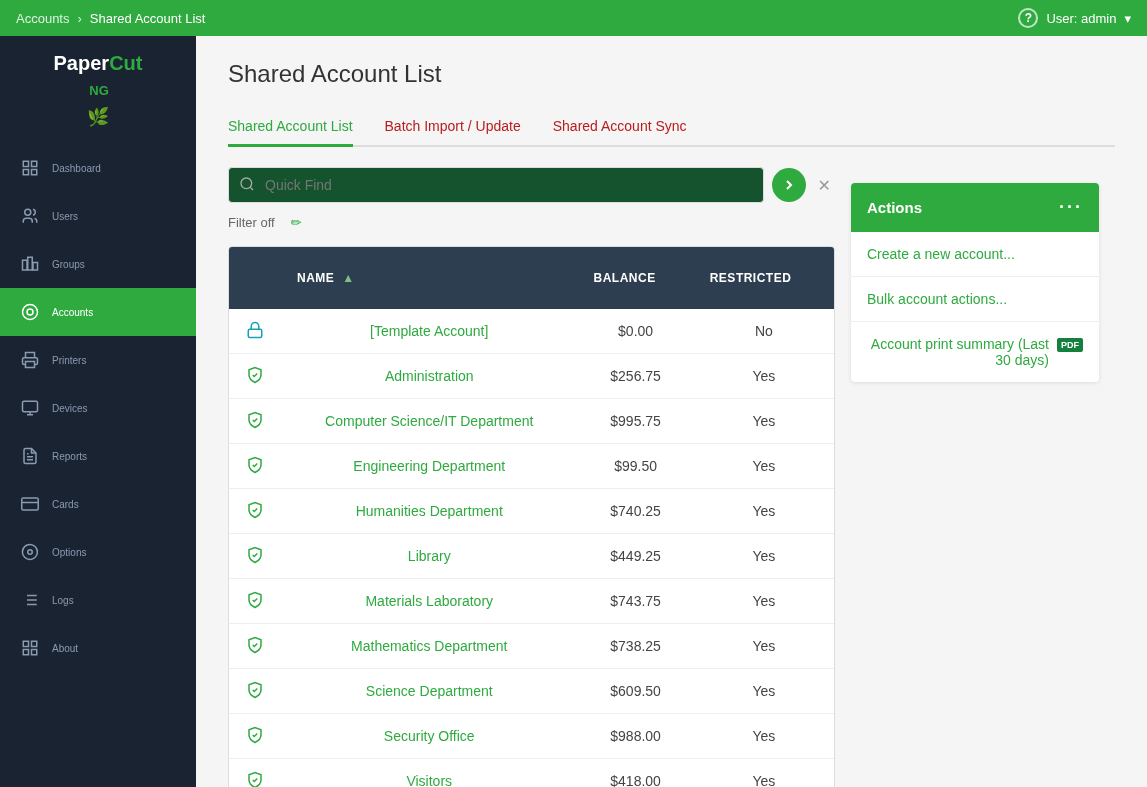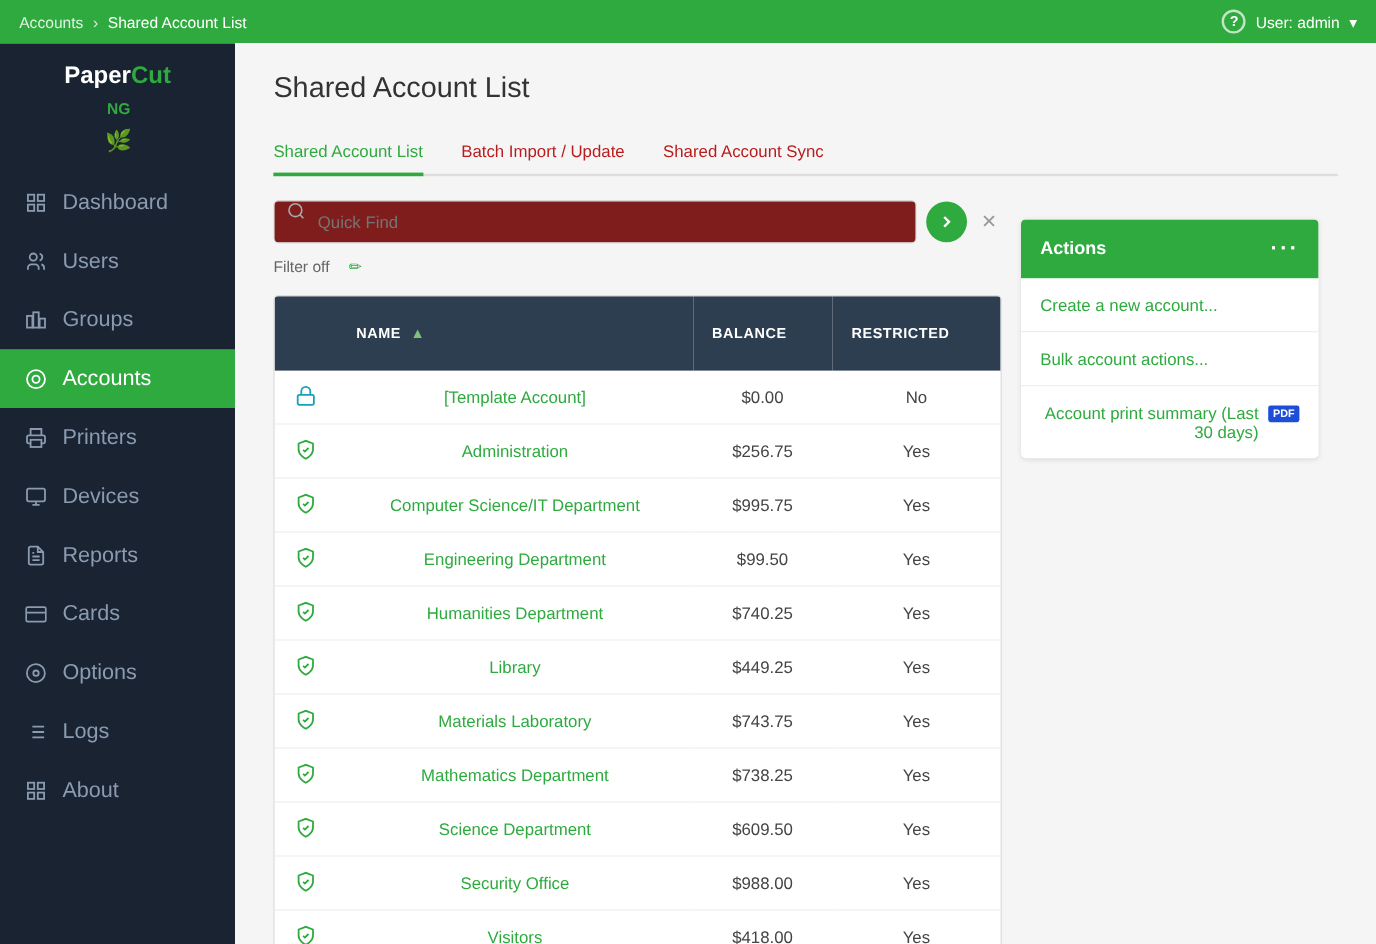--- a/index.html
+++ b/index.html
@@ -15,38 +15,38 @@
 
     
     .layout { display: flex; flex: 1; overflow: hidden; }
 
     
     .sidebar { width: 196px; background: #1a2332; flex-shrink: 0; display: flex; flex-direction: column; }
     .logo { padding: 16px; display: flex; align-items: center; gap: 8px; flex-direction: column; }
     .logo-text { color: white; font-size: 20px; font-weight: 600; }
     .logo-text span { color: #2eaa3f; }
     .sidebar-nav { flex: 1; }
-    .nav-item { display: flex; align-items: center; gap: 12px; padding: 14px 20px; color: #8a9bb0; cursor: pointer; font-size: 18px; transition: background 0.15s; }
+    .nav-item { display: flex; align-items: center; gap: 12px; padding: 14px 20px; color: #8a9bb0; cursor: pointer; font-size: 10px; transition: background 0.15s; }
     .nav-item.active { background: #2eaa3f; color: white; }
     .nav-item .nav-icon { width: 20px; height: 20px; display: flex; align-items: center; justify-content: center; flex-shrink: 0; }
     .nav-icon svg { width: 18px; height: 18px; }
 
     
     .main { flex: 1; overflow-y: auto; background: #f5f5f5; }
     .main-inner { padding: 24px 32px; max-width: 100%; }
     .page-title { font-size: 24px; font-weight: 400; color: #333; margin-bottom: 20px; }
 
     
     .tabs { display: flex; border-bottom: 2px solid #ddd; margin-bottom: 20px; }
     .tab { padding: 10px 0; margin-right: 32px; font-size: 14px; color: #b91c1c; cursor: pointer; border-bottom: 3px solid transparent; margin-bottom: -2px; }
     .tab.active { color: #2eaa3f; border-bottom-color: #2eaa3f; font-weight: 500; }
 
     
     .search-row { display: flex; align-items: center; gap: 8px; margin-bottom: 12px; }
-    .search-box { flex: 1; max-width: 590px; position: relative; display: flex; align-items: flex-start; background: #7f1d1d; border: 1px solid #ddd; border-radius: 4px; }
+    .search-box { flex: 1; max-width: 590px; position: relative; display: flex; align-items: center; background: #14532d; border: 1px solid #ddd; border-radius: 4px; }
     .search-box input { flex: 1; border: none; outline: none; padding: 9px 12px 9px 36px; font-size: 14px; color: #999; background: transparent; }
     .search-icon-wrap { position: absolute; left: 10px; color: #aaa; }
     .search-go { background: #2eaa3f; border: none; color: white; width: 34px; height: 34px; border-radius: 50%; cursor: pointer; display: flex; align-items: center; justify-content: center; flex-shrink: 0; }
     .search-clear { background: none; border: none; color: #999; cursor: pointer; font-size: 16px; padding: 4px; }
     .filter-row { display: flex; align-items: center; gap: 16px; margin-bottom: 16px; color: #666; font-size: 13px; }
     .filter-edit { color: #2eaa3f; cursor: pointer; }
 
     
     .table-wrapper { background: white; border: 1px solid #ddd; border-radius: 4px; overflow: hidden; }
     .accounts-table { width: 100%; border-collapse: collapse; }
@@ -62,21 +62,21 @@
     .balance { color: #444; }
     .restricted { color: #444; }
 
     
     .export-row { padding: 12px 0 4px 0; display: flex; align-items: center; gap: 8px; font-size: 13px; color: #666; }
     .actions-card { background: white; border-radius: 4px; overflow: hidden; box-shadow: 0 1px 4px rgba(0,0,0,0.1); }
     .actions-header { background: #2eaa3f; color: white; padding: 14px 16px; display: flex; align-items: center; justify-content: space-between; font-size: 15px; font-weight: 600; }
     .actions-dots { cursor: pointer; font-size: 18px; letter-spacing: 2px; }
     .actions-item { padding: 14px 16px; border-bottom: 1px solid #eee; color: #2eaa3f; cursor: pointer; font-size: 14px; display: flex; align-items: flex-start; justify-content: space-between; gap: 8px; }
     .actions-item:last-child { border-bottom: none; }
-    .pdf-badge { background: #1d4ed8; color: white; font-size: 9px; font-weight: bold; padding: 2px 4px; border-radius: 2px; flex-shrink: 0; margin-top: 2px; }
+    .pdf-badge { background: #15803d; color: white; font-size: 9px; font-weight: bold; padding: 2px 4px; border-radius: 2px; flex-shrink: 0; margin-top: 2px; }
 
     .content-row { display: flex; gap: 0; }
     .content-main { flex: 1; }
     .content-side { width: 280px; flex-shrink: 0; }
 
     
     .shield-green { color: #2eaa3f; }
     .shield-teal { color: #17a2b8; }
   </style>
 </head>

